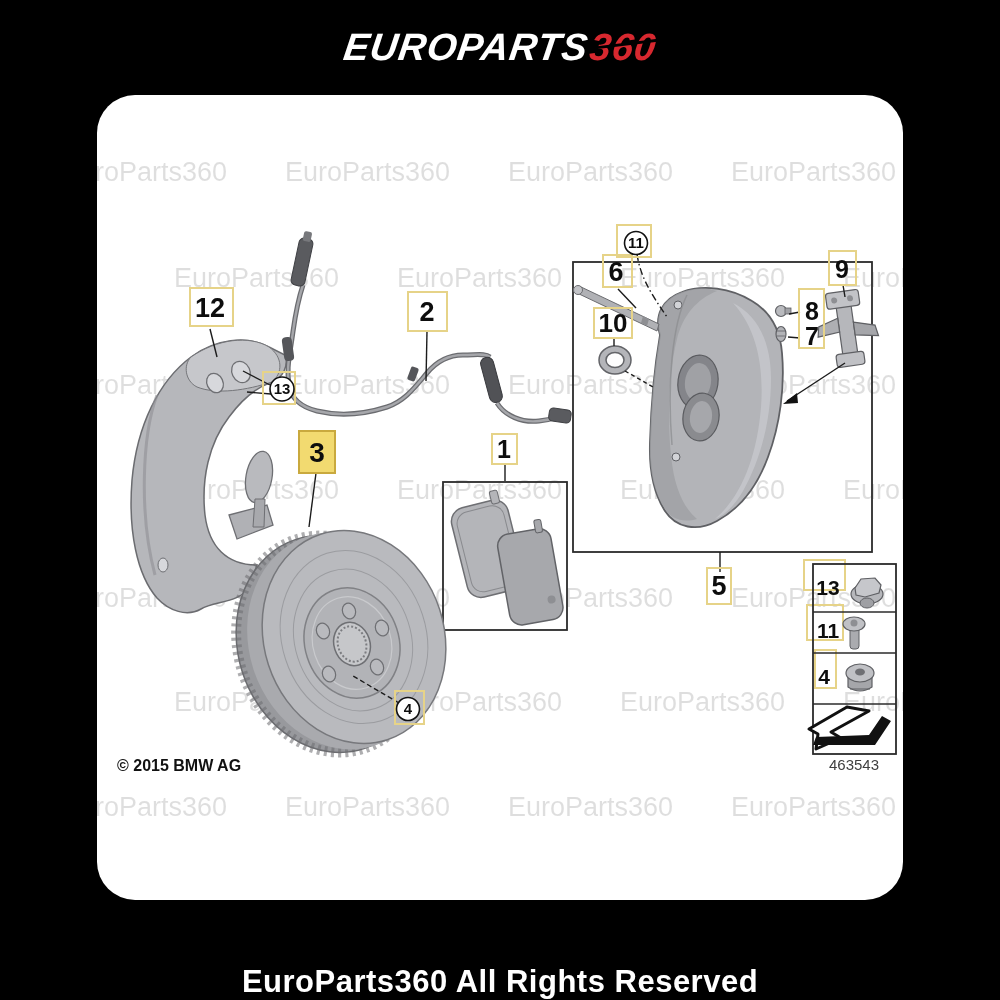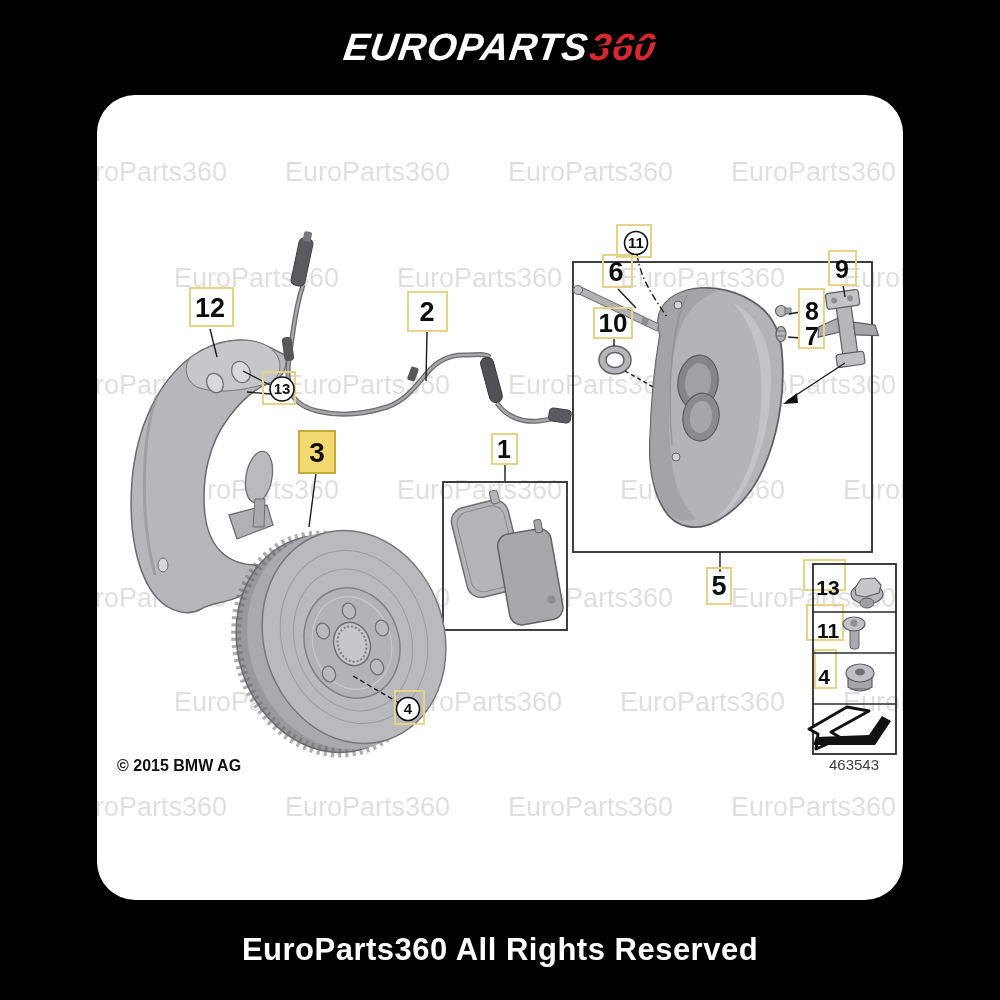--- a/index.html
+++ b/index.html
@@ -16,21 +16,21 @@
             background:#000;transform:rotate(-7deg);}
   
   .card{position:absolute;left:97px;top:95px;width:806px;height:805px;background:#ffffff;
         border-radius:38px;overflow:hidden;}
   .wm-layer{position:absolute;inset:0;pointer-events:none;}
   .wm{position:absolute;font-size:27px;color:rgba(0,0,0,0.13);white-space:nowrap;
       font-family:"Liberation Sans",sans-serif;}
   svg.diagram{position:absolute;inset:0;}
   
   .site-footer{position:absolute;left:0;top:900px;width:1000px;height:100px;
-               display:flex;align-items:center;justify-content:center;}
+               display:flex;align-items:flex-end;justify-content:center;}
   .rights{color:#ffffff;font-size:31px;font-weight:700;letter-spacing:.5px;}
   
   .part{fill:#b6b7bb;stroke:#6b6c70;stroke-width:1.5;}
   .lead{stroke:#1c1c1c;stroke-width:1.4;fill:none;}
   .hlbox{fill:none;stroke:#e6d388;stroke-width:2;}
   .lbl{font-family:"Liberation Sans",sans-serif;font-weight:700;fill:#0d0d0d;}
   .boxline{fill:none;stroke:#2b2b2b;stroke-width:1.8;}
 </style>
 </head>
 <body>

